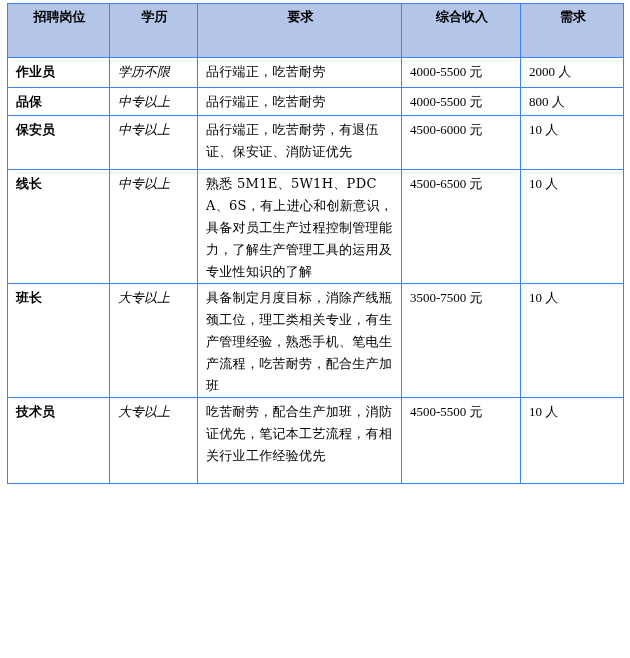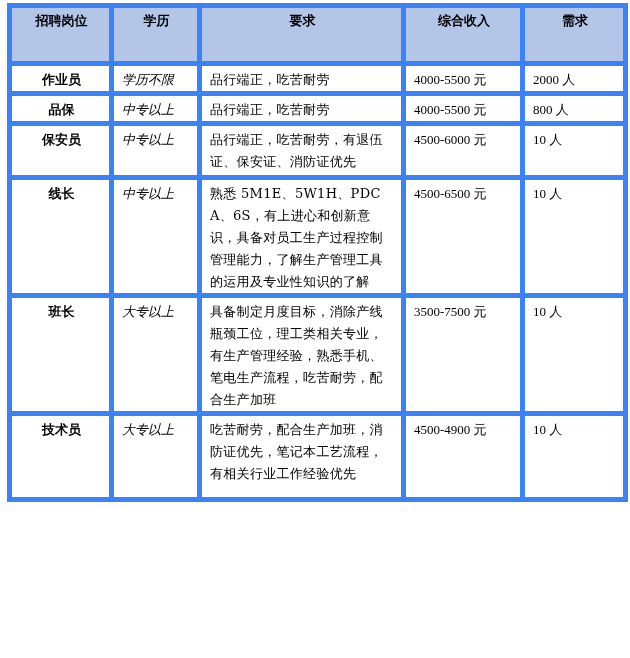--- a/index.html
+++ b/index.html
@@ -4,35 +4,35 @@
 <style>
   html, body { margin: 0; padding: 0; background: #ffffff; }
   body { width: 630px; height: 658px; position: relative; overflow: hidden;
          font-family: "DejaVu Serif", "Liberation Serif", serif; color: #000; }
   table.jobs {
     position: absolute; left: 7px; top: 3px;
     border-collapse: collapse; table-layout: fixed;
     width: 616px;
   }
   table.jobs td, table.jobs th {
-    border: 5px solid #3b82f6;
+    border: 1px solid #3b82f6;
     vertical-align: top;
     padding: 3px 6px 0 8px;
     font-size: 13px;
     line-height: 22px;
     word-break: break-all;
   }
   table.jobs th {
     background: #b4c6e7;
     font-weight: bold;
     text-align: center;
     height: 51px;
     padding-top: 2px;
   }
-  td.pos { font-weight: bold; text-align: center; padding-left: 2px; padding-right: 2px; }
+  td.pos { font-weight: bold; padding-left: 2px; padding-right: 2px; }
   td.edu { font-size: 12px; font-style: italic; }
   td.num { font-family: Liberation Serif, serif; font-size: 14px; }
   td.req { letter-spacing: 0.3px; }
 </style>
 </head>
 <body>
 
 <table class="jobs">
   <colgroup>
     <col style="width:102px">
@@ -83,17 +83,17 @@
       <td class="pos">班长</td>
       <td class="edu">大专以上</td>
       <td class="req">具备制定月度目标，消除产线瓶颈工位，理工类相关专业，有生产管理经验，熟悉手机、笔电生产流程，吃苦耐劳，配合生产加班</td>
       <td class="num">3500-7500 元</td>
       <td class="num">10 人</td>
     </tr>
     <tr style="height:86px">
       <td class="pos">技术员</td>
       <td class="edu">大专以上</td>
       <td class="req">吃苦耐劳，配合生产加班，消防证优先，笔记本工艺流程，有相关行业工作经验优先</td>
-      <td class="num">4500-4900 元</td>
+      <td class="num">4500-5500 元</td>
       <td class="num">10 人</td>
     </tr>
   </tbody>
 </table>
 
 </body></html>

